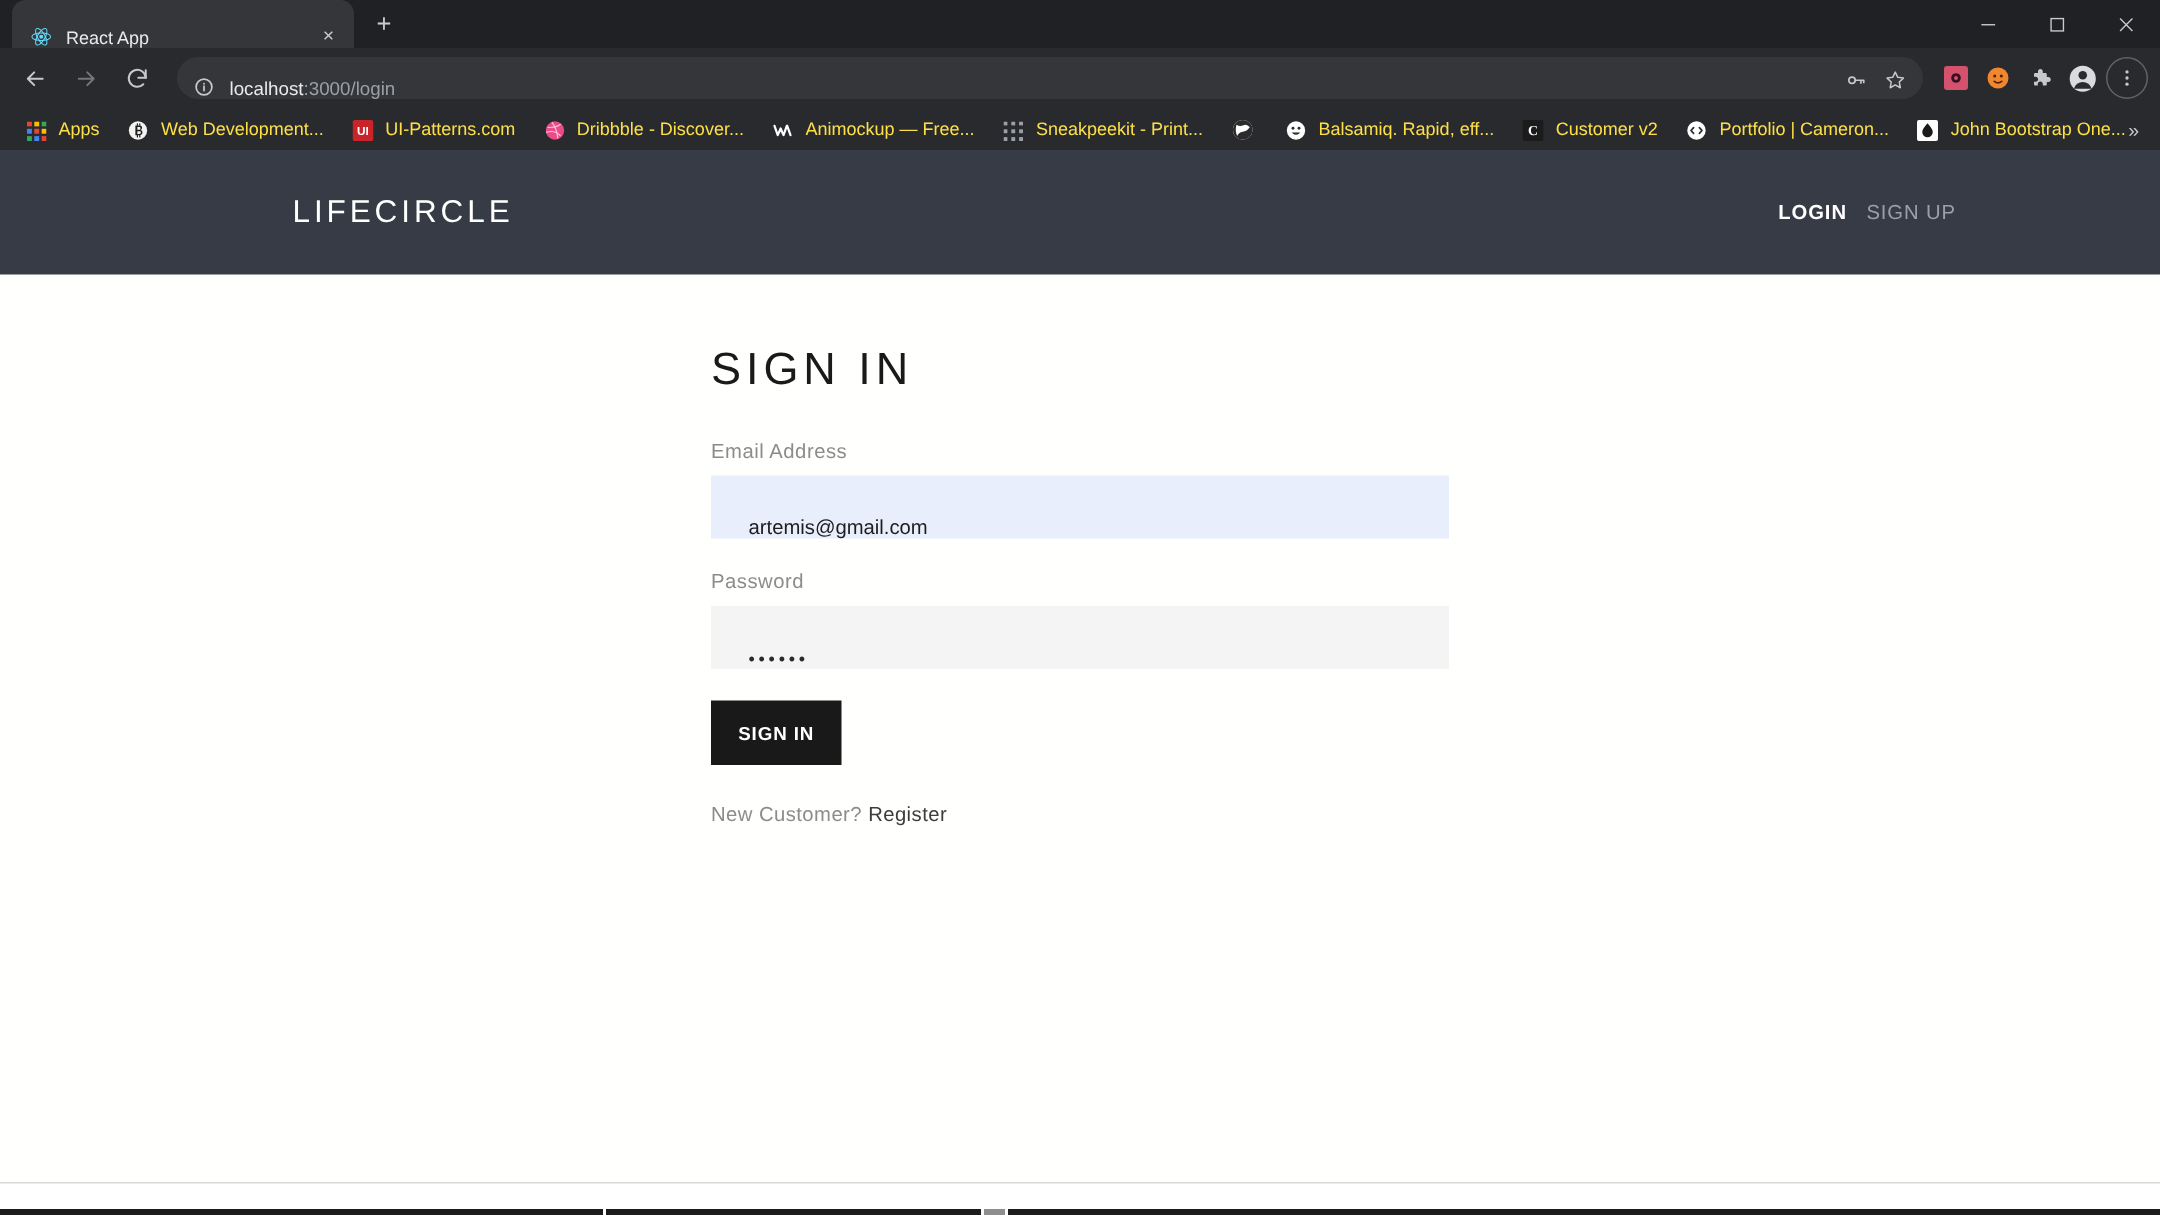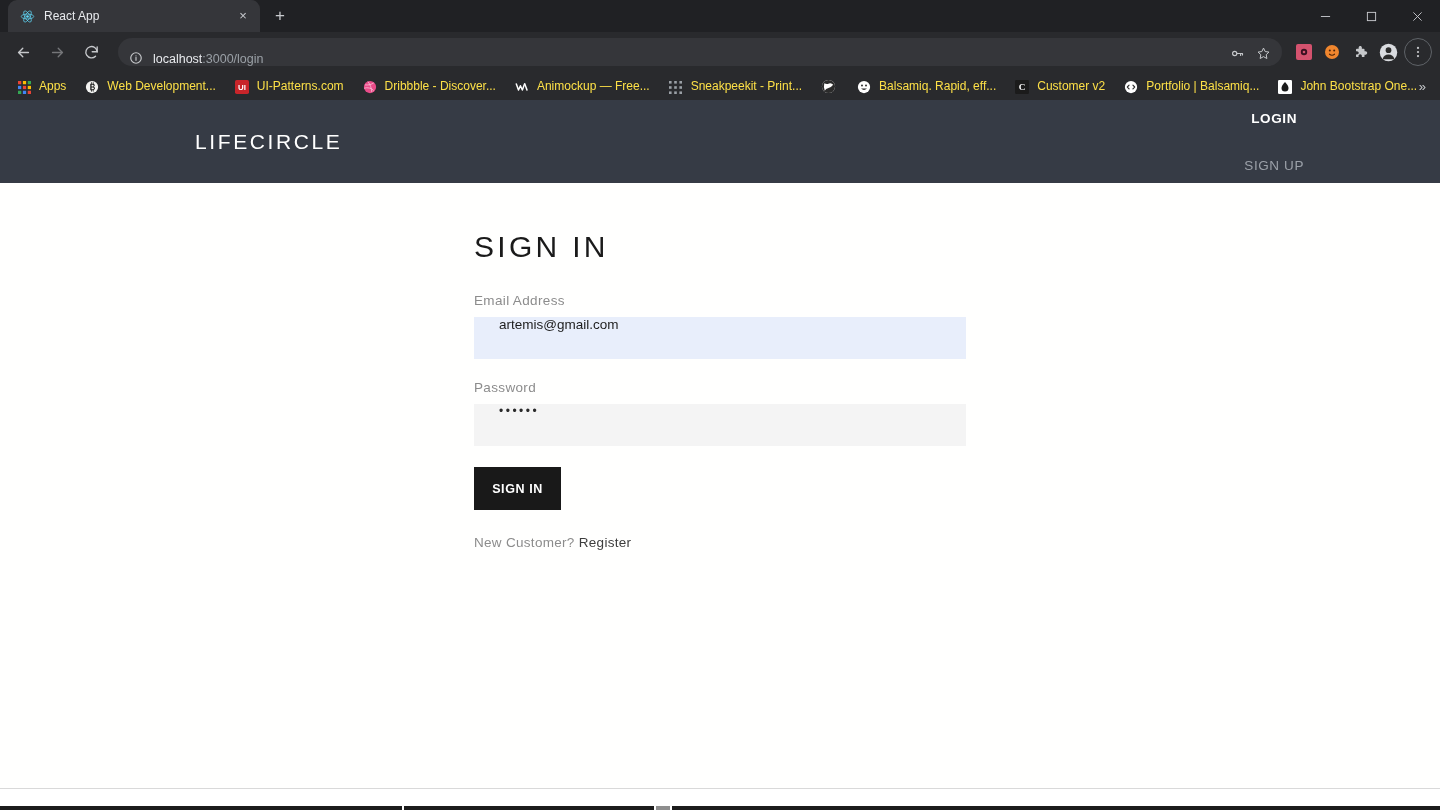--- a/index.html
+++ b/index.html
@@ -11,24 +11,24 @@
   }
 
   
   .browser { width: 1440px; height: 810px; position: relative; }
 
   .tabstrip {
     height: 32px; background: #202124;
     display: flex; align-items: flex-end; position: relative;
   }
   .tab {
-    width: 252px; height: 32px;
+    width: 228px; height: 32px;
     background: #35363a;
     border-radius: 9px 9px 0 0;
-    display: flex; align-items: center;
+    display: flex; align-items: flex-end;
     padding: 0 9px 0 11px;
     margin-left: 8px;
     position: relative;
   }
   .tab-favicon {
     width: 16px; height: 16px; flex: 0 0 16px;
     display: flex; align-items: center; justify-content: center;
     margin-right: 9px;
   }
   .tab-title {
@@ -131,42 +131,41 @@
   .site-header {
     height: 83px; background: #363b45;
     display: flex; align-items: center;
     padding: 0 81px 0 195px;
   }
   .brand {
     font-size: 21px; color: #ffffff; letter-spacing: 2.6px;
     font-weight: 400;
   }
   .site-nav {
-    margin-left: auto; display: flex; align-items: center; gap: 32px;
+    margin-left: auto; display: flex; align-items: center; gap: 13px;
     padding-right: 55px;
-    flex-direction: column;
   }
   .nav-link {
     font-size: 13.5px; letter-spacing: 0.6px; cursor: pointer;
   }
   .nav-link.active { color: #ffffff; font-weight: 700; }
   .nav-link.muted  { color: #9ba0a8; font-weight: 400; }
 
   .content { padding: 47px 0 0 474px; }
   .signin-title {
     font-size: 30px; font-weight: 400; color: #1a1a1a;
     letter-spacing: 3.3px; margin-bottom: 29px;
   }
   .field-label {
     font-size: 13.5px; color: #8c8c8c; letter-spacing: 0.35px;
     margin-bottom: 9px;
   }
   .field-input {
     width: 492px; height: 42px; border: none;
-    display: flex; align-items: flex-start;
+    display: flex; align-items: flex-end;
     padding-left: 25px;
     font-size: 13.5px; color: #1d1d1d;
     margin-bottom: 21px;
   }
   .field-input.autofill { background: #e8eefb; }
   .field-input.plain    { background: #f4f4f4; }
   .dots { letter-spacing: 2.5px; font-size: 12px; color: #2a2a2a; }
 
   .signin-btn {
     width: 87px; height: 43px; background: #191919;
@@ -433,21 +432,21 @@
       <span class="bm-label">Customer v2</span>
     </div>
 
     <div class="bm">
       <span class="bm-ico">
         <svg width="14" height="14" viewBox="0 0 16 16">
             <circle cx="8" cy="8" r="7" fill="#ffffff"></circle>
             <path d="M5.8 5.8 L3.8 8 L5.8 10.2 M10.2 5.8 L12.2 8 L10.2 10.2" stroke="#2b2b2b" stroke-width="1.3" fill="none" stroke-linecap="round" stroke-linejoin="round"></path>
           </svg>
       </span>
-      <span class="bm-label">Portfolio | Balsamiq...</span>
+      <span class="bm-label">Portfolio | Cameron...</span>
     </div>
 
     <div class="bm">
       <span class="bm-ico">
         <svg width="14" height="14" viewBox="0 0 16 16">
             <rect width="16" height="16" rx="1.5" fill="#ffffff"></rect>
             <path d="M8 2.4 C10.6 5.4 12 7.2 12 9.2 A4 4 0 0 1 4 9.2 C4 7.2 5.4 5.4 8 2.4 Z" fill="#1b1b1b"></path>
           </svg>
       </span>
       <span class="bm-label">John Bootstrap One...</span>

